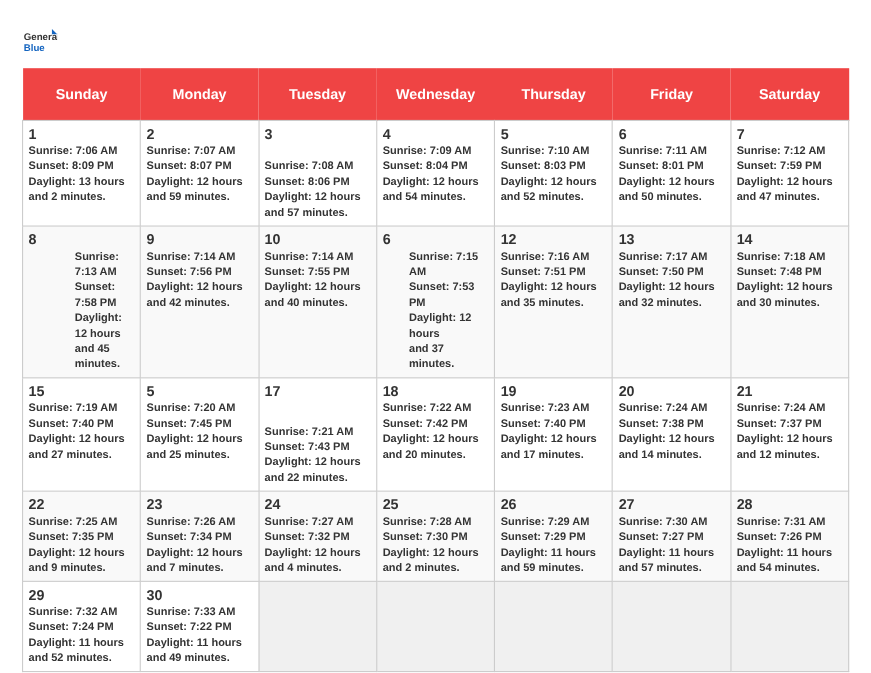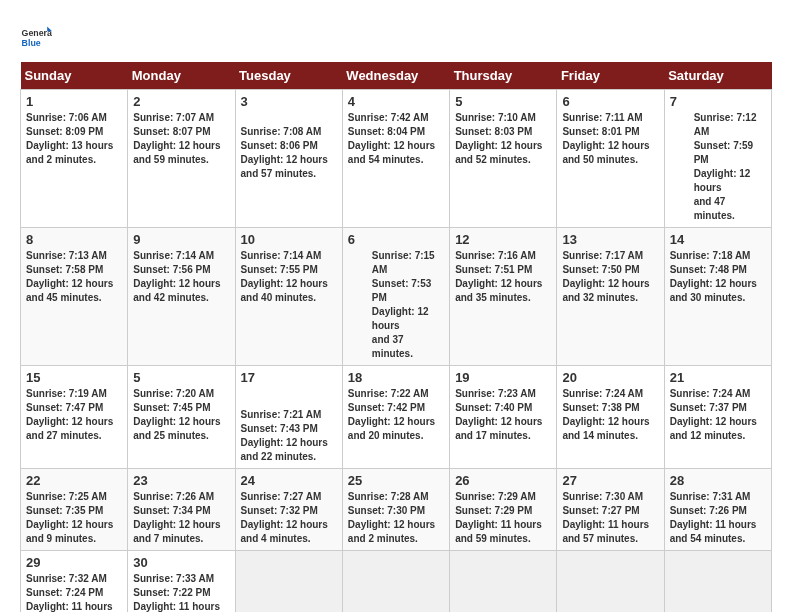--- a/index.html
+++ b/index.html
@@ -36,25 +36,25 @@
     .location {
       font-size: 14px;
       color: #555;
     }
     table {
       width: 100%;
       border-collapse: collapse;
       table-layout: fixed;
     }
     th {
-      background-color: #7f1d1d;
+      background-color: #ef4444;
       color: #fff;
       font-size: 13px;
-      padding: 6px 4px;
-      text-align: left;
+      padding: 16px 4px;
+      text-align: center;
       font-weight: bold;
     }
     td {
       border: 1px solid #ccc;
       vertical-align: top;
       padding: 4px 5px;
       font-size: 10px;
       color: #333;
       height: 80px;
     }
@@ -123,51 +123,51 @@
         </td>
         <td>
           <span class="day-num">3</span>
           <div class="cell-text" style="white-space: pre-line; margin-top: 16px;">Sunrise: 7:08 AM
 Sunset: 8:06 PM
 Daylight: 12 hours
 and 57 minutes.</div>
         </td>
         <td>
           <span class="day-num">4</span>
-          <div class="cell-text" style="white-space: pre-line;">Sunrise: 7:42 AM
+          <div class="cell-text" style="white-space: pre-line;">Sunrise: 7:09 AM
 Sunset: 8:04 PM
 Daylight: 12 hours
 and 54 minutes.</div>
         </td>
         <td>
           <span class="day-num">5</span>
           <div class="cell-text" style="white-space: pre-line;">Sunrise: 7:10 AM
 Sunset: 8:03 PM
 Daylight: 12 hours
 and 52 minutes.</div>
         </td>
         <td>
           <span class="day-num">6</span>
           <div class="cell-text" style="white-space: pre-line;">Sunrise: 7:11 AM
 Sunset: 8:01 PM
 Daylight: 12 hours
 and 50 minutes.</div>
         </td>
         <td>
           <span class="day-num">7</span>
-          <div class="cell-text" style="white-space: pre-line; margin-left: 24px;">Sunrise: 7:12 AM
+          <div class="cell-text" style="white-space: pre-line;">Sunrise: 7:12 AM
 Sunset: 7:59 PM
 Daylight: 12 hours
 and 47 minutes.</div>
         </td>
       </tr>
       <tr>
         <td>
           <span class="day-num">8</span>
-          <div class="cell-text" style="white-space: pre-line;">Sunrise: 7:13 AM
+          <div class="cell-text" style="white-space: pre-line; margin-left: 42px;">Sunrise: 7:13 AM
 Sunset: 7:58 PM
 Daylight: 12 hours
 and 45 minutes.</div>
         </td>
         <td>
           <span class="day-num">9</span>
           <div class="cell-text" style="white-space: pre-line;">Sunrise: 7:14 AM
 Sunset: 7:56 PM
 Daylight: 12 hours
 and 42 minutes.</div>
@@ -205,21 +205,21 @@
           <div class="cell-text" style="white-space: pre-line;">Sunrise: 7:18 AM
 Sunset: 7:48 PM
 Daylight: 12 hours
 and 30 minutes.</div>
         </td>
       </tr>
       <tr>
         <td>
           <span class="day-num">15</span>
           <div class="cell-text" style="white-space: pre-line;">Sunrise: 7:19 AM
-Sunset: 7:47 PM
+Sunset: 7:40 PM
 Daylight: 12 hours
 and 27 minutes.</div>
         </td>
         <td>
           <span class="day-num">5</span>
           <div class="cell-text" style="white-space: pre-line;">Sunrise: 7:20 AM
 Sunset: 7:45 PM
 Daylight: 12 hours
 and 25 minutes.</div>
         </td>

